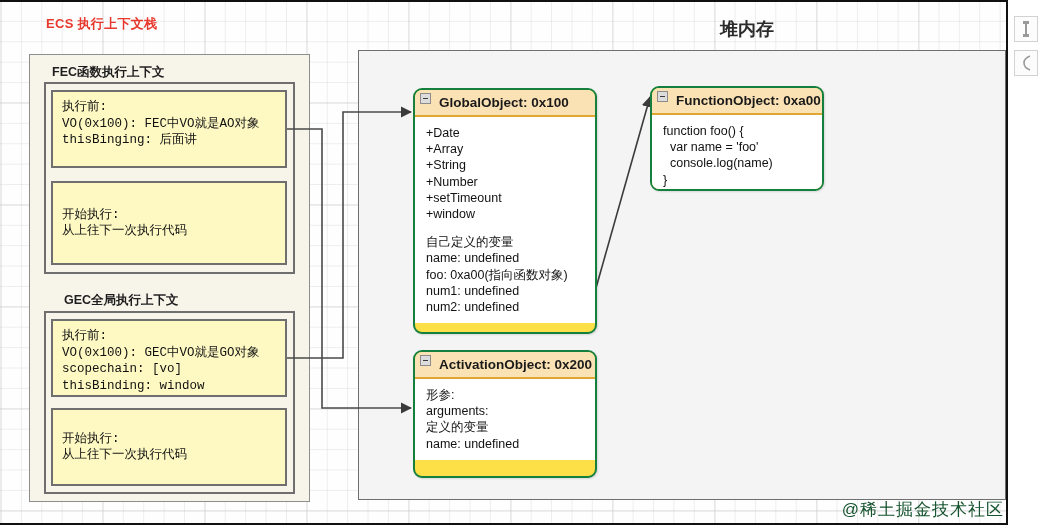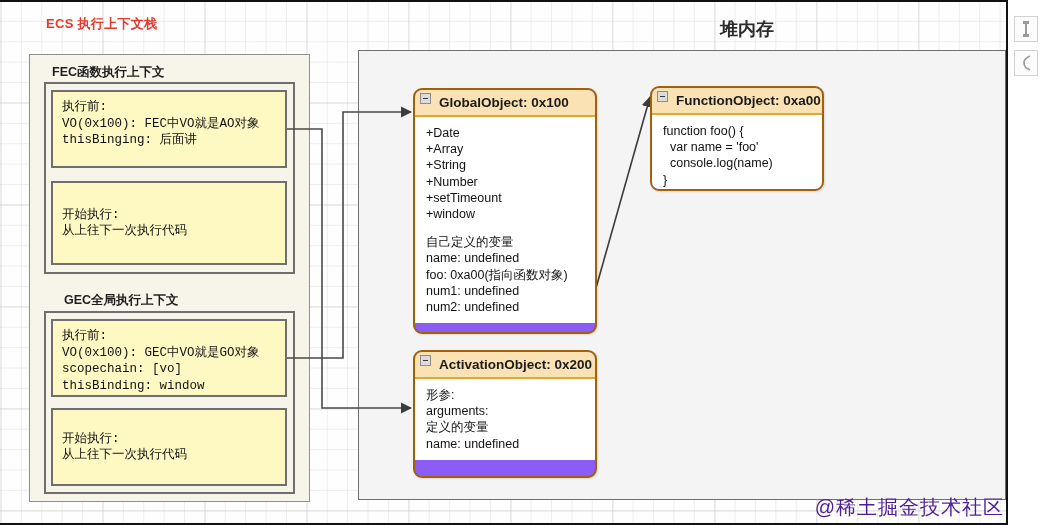--- a/index.html
+++ b/index.html
@@ -177,23 +177,23 @@
     width: 648px;
     height: 450px;
     background: #f4f4f4;
     border: 1px solid #6f6f6f;
     box-sizing: border-box;
   }
 
   
   .uml {
     position: absolute;
-    border: 2px solid #a16207;
+    border: 2px solid #15803d;
     border-radius: 9px;
-    background: #8b5cf6;
+    background: #fde047;
     box-sizing: border-box;
     overflow: hidden;
     box-shadow: 1px 1px 2px rgba(0,0,0,0.12);
   }
   .uml-head {
     position: relative;
     height: 27px;
     background: #fbe2b4;
     border-bottom: 2px solid #e0a733;
     display: flex;
@@ -249,22 +249,22 @@
     width: 1040px;
     height: 525px;
     pointer-events: none;
   }
 
   
   #watermark {
     position: absolute;
     right: 36px;
     bottom: 4px;
-    font-size: 20px;
-    color: #4c1d95;
+    font-size: 17px;
+    color: #14532d;
     white-space: nowrap;
     letter-spacing: 1px;
   }
 </style>
 </head>
 <body>
 
 <div id="canvas">
 
   <div class="grid"></div>

